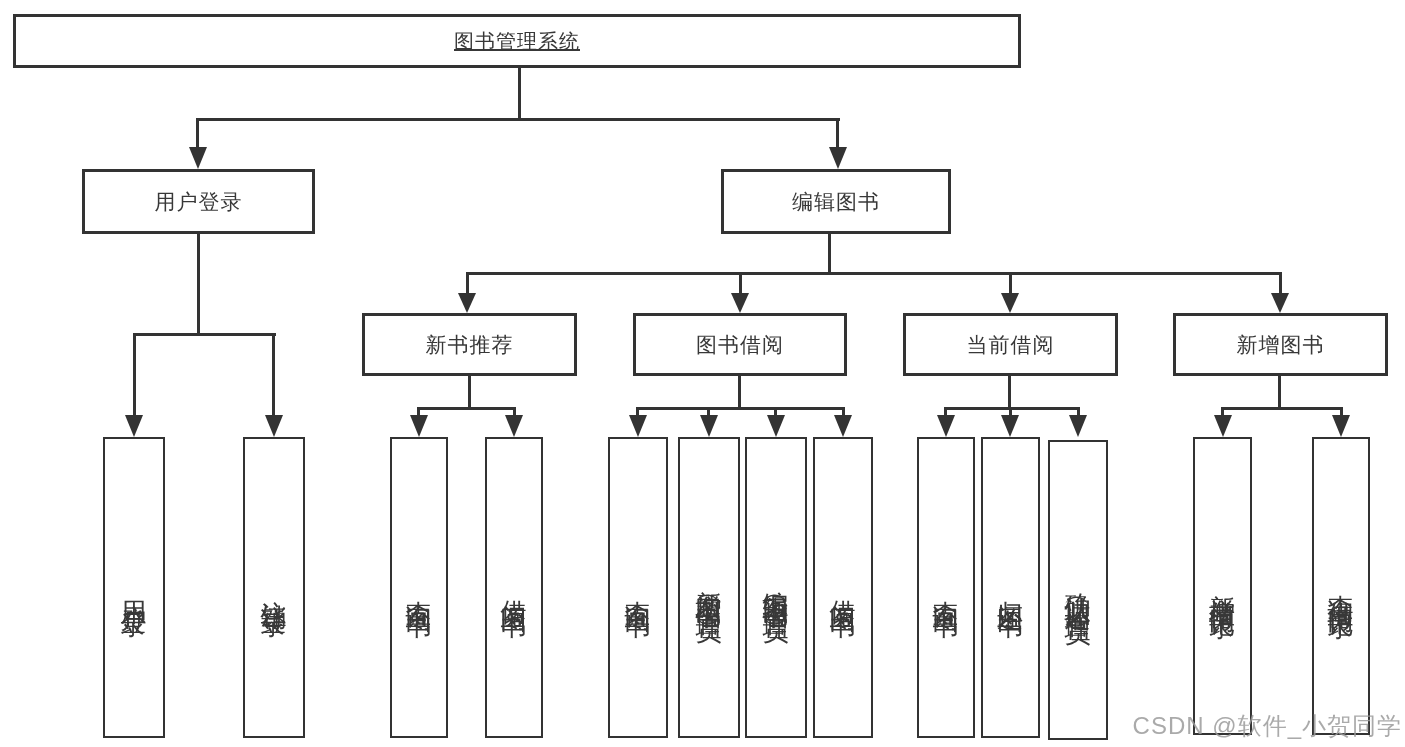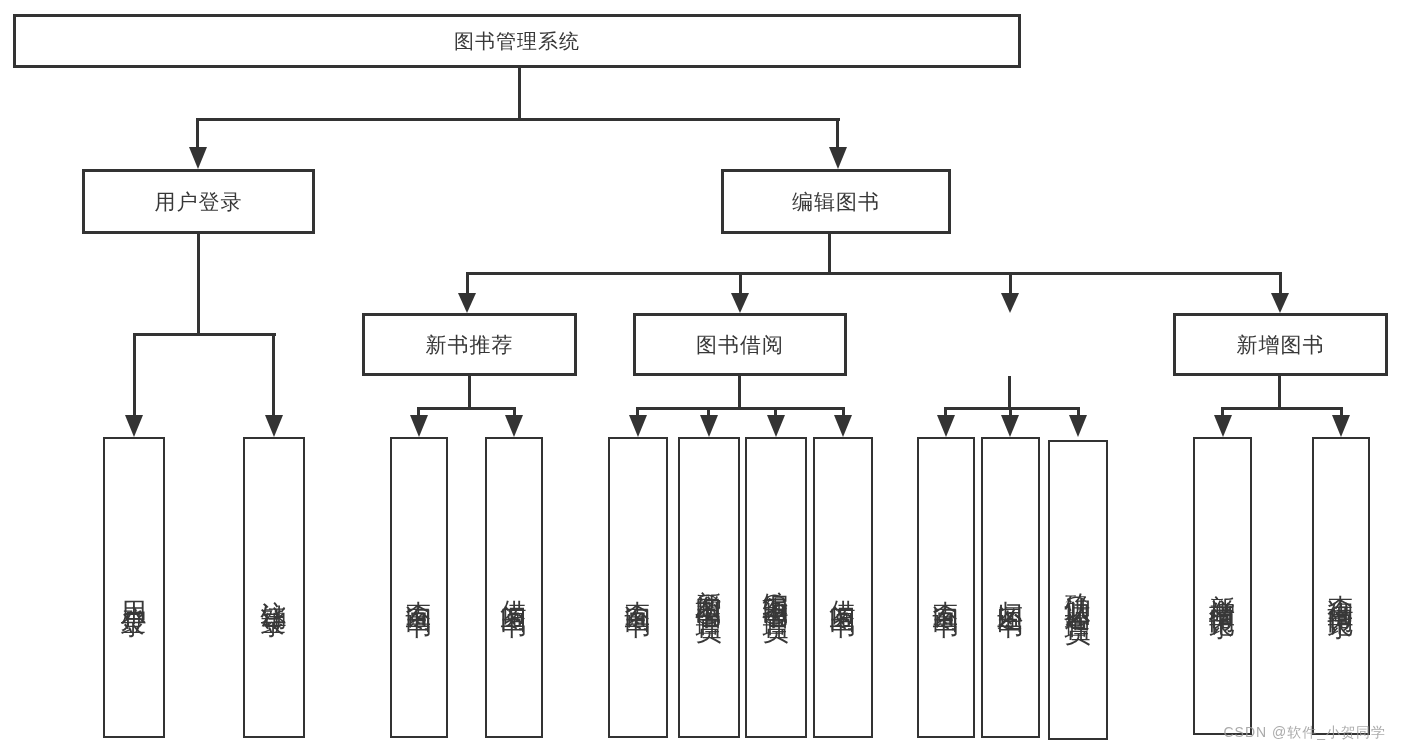--- a/index.html
+++ b/index.html
@@ -22,31 +22,31 @@
   }
   .vl { position:absolute; width:3px; background:#333333; }
   .hl { position:absolute; height:3px; background:#333333; }
   .ar {
     position:absolute; width:0; height:0;
     border-left:9px solid transparent; border-right:9px solid transparent;
     border-top:22px solid #333333;
   }
   .ar.short { border-top-width:20px; }
   #watermark {
-    position:absolute; right:19px; bottom:5px;
-    font-size:14px; color:rgba(155,155,155,0.85); letter-spacing:1px;
+    position:absolute; right:3px; bottom:5px;
+    font-size:24px; color:rgba(155,155,155,0.85); letter-spacing:1px;
     white-space:nowrap;
   }
 </style>
 </head>
 <body>
 
 <div id="stage">
 
-  <div class="box root-box" style="left:13px; top:14px; width:1008px; height:54px;">
+  <div class="box root-box" style="left:13px; top:14px; width:1008px; height:54px;text-decoration:underline;">
     <span class="lbl">图书管理系统</span>
   </div>
 
   <div class="vl" style="left:518px; top:68px; height:53px;"></div>
 
   <div class="hl" style="left:196px; top:118px; width:644px;"></div>
 
   <div class="vl" style="left:196px; top:118px; height:33px;"></div>
   <div class="ar" style="left:189px; top:147px;"></div>
 
@@ -76,20 +76,23 @@
   <div class="vl" style="left:1009px; top:272px; height:26px;"></div>
   <div class="ar short" style="left:1001px; top:293px;"></div>
   <div class="vl" style="left:1279px; top:272px; height:26px;"></div>
   <div class="ar short" style="left:1271px; top:293px;"></div>
 
   <div class="box h-node" style="left:633px; top:313px; width:214px; height:63px;">
     <span class="lbl">图书借阅</span>
   </div>
   <div class="box h-node" style="left:362px; top:313px; width:215px; height:63px;">
     <span class="lbl">新书推荐</span>
+  </div>
+  <div class="box h-node" style="left:903px; top:313px; width:215px; height:63px;">
+    <span class="lbl">当前借阅</span>
   </div>
   <div class="box h-node" style="left:1173px; top:313px; width:215px; height:63px;">
     <span class="lbl">新增图书</span>
   </div>
 
   <div class="vl" style="left:468px; top:376px; height:34px;"></div>
   <div class="hl" style="left:417px; top:407px; width:99px;"></div>
   <div class="vl" style="left:417px; top:407px; height:13px;"></div>
   <div class="ar" style="left:410px; top:415px;"></div>
   <div class="vl" style="left:513px; top:407px; height:13px;"></div>

